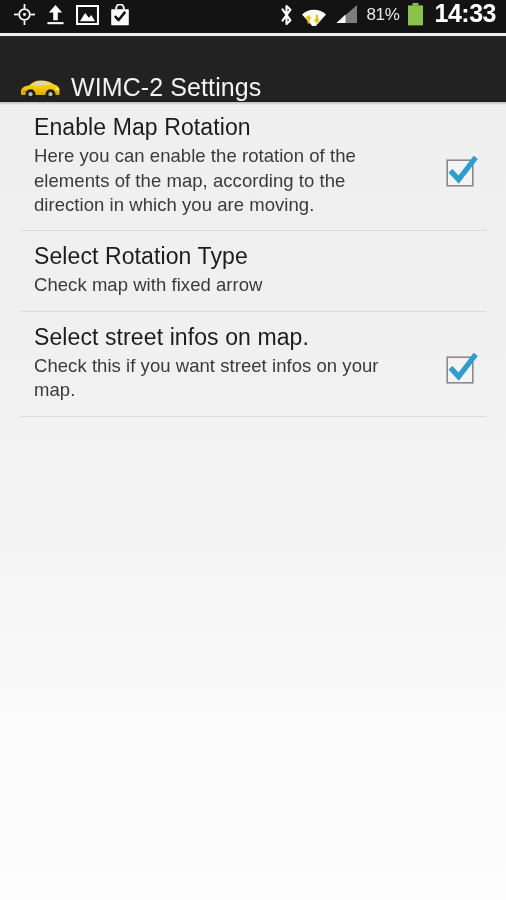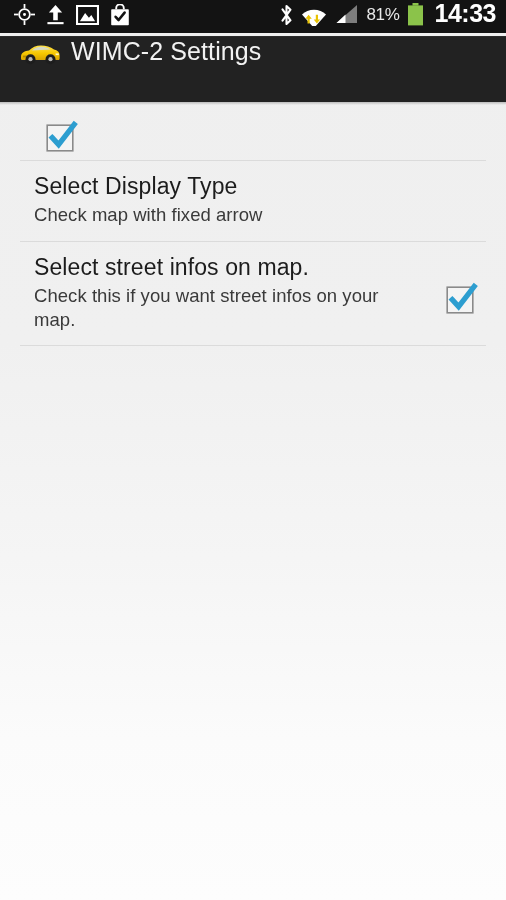--- a/index.html
+++ b/index.html
@@ -69,21 +69,21 @@
   
   .action-bar {
     position: absolute;
     top: 36px; left: 0;
     width: 506px;
     height: 66px;
     background: #222222;
     border-top: 1px solid #2b2b2b;
     box-sizing: border-box;
     display: flex;
-    align-items: flex-start;
+    align-items: flex-end;
     padding-left: 18px;
   }
   .app-icon {
     width: 44px;
     height: 30px;
     flex: 0 0 auto;
     margin-right: 9px;
     line-height: 0;
   }
   .action-title {
@@ -264,34 +264,38 @@
         <path d="M37.6 16.4 L40.8 16.4 L40.8 18.1 L37.6 18.1 Z" fill="#fff6bf"></path>
       </svg>
     </span>
     <span class="action-title">WIMC-2 Settings</span>
   </div>
   <div class="action-bar-shadow"></div>
 
   <div class="pref-list">
 
     <div class="pref-item">
+      <div class="pref-text">
+        <div class="pref-title">Enable Map Rotation</div>
+        <div class="pref-summary">Here you can enable the rotation of the elements of the map, according to the direction in which you are moving.</div>
+      </div>
       <div class="pref-widget">
         <span class="checkbox">
           <svg width="30" height="30" viewBox="0 0 30 30">
             <rect x="1.2" y="3.2" width="25.6" height="25.6" fill="#f4f4f4" stroke="#8a8a8a" stroke-width="1.6"></rect>
             <path d="M6.2 15.6 L12.6 22.6 L28.2 2.4" fill="none" stroke="#2d9ed0" stroke-width="5.2" stroke-linecap="square" stroke-linejoin="miter"></path>
           </svg>
         </span>
       </div>
     </div>
     <div class="pref-divider"></div>
 
     <div class="pref-item">
       <div class="pref-text">
-        <div class="pref-title">Select Display Type</div>
+        <div class="pref-title">Select Rotation Type</div>
         <div class="pref-summary">Check map with fixed arrow</div>
       </div>
     </div>
     <div class="pref-divider"></div>
 
     <div class="pref-item">
       <div class="pref-text">
         <div class="pref-title">Select street infos on map.</div>
         <div class="pref-summary">Check this if you want street infos on your map.</div>
       </div>

